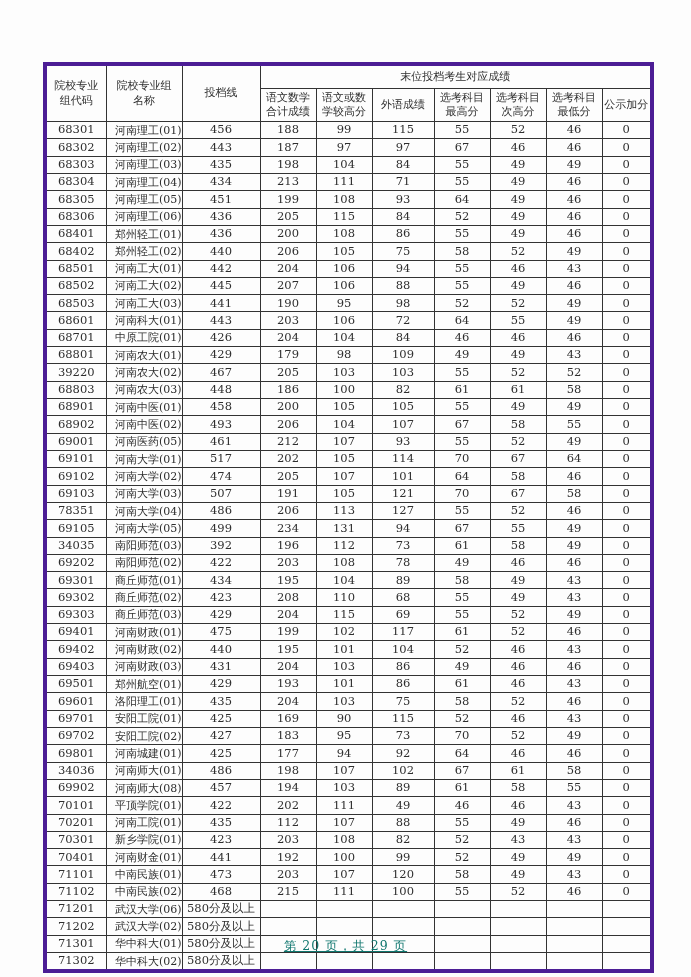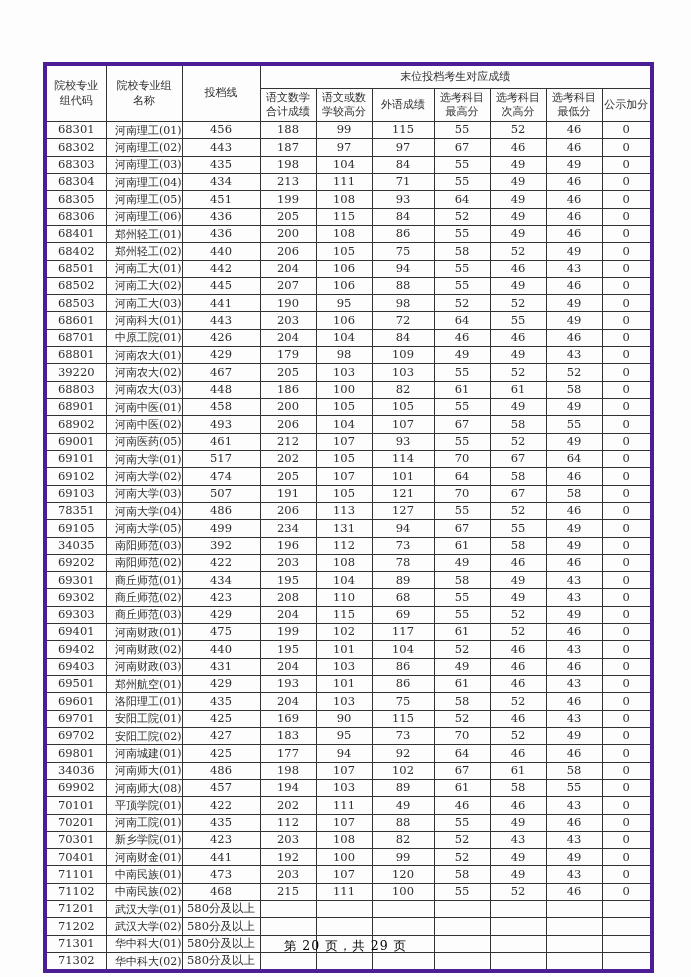--- a/index.html
+++ b/index.html
@@ -44,21 +44,22 @@
   }
   .score-table tbody td.name-cell { font-size: 11px; text-align: right; }
   .footer {
     position: absolute;
     top: 938px;
     left: 0;
     width: 100%;
     text-align: center;
     font-size: 12.5px;
     letter-spacing: 1px;
-    color: #000000;
+    color: #0f766e;
+    text-decoration: underline;
   }
 </style>
 </head>
 <body>
 
 <div class="page">
   <table class="score-table">
     <colgroup>
       <col style="width:61px">
       <col style="width:76px">
@@ -631,21 +632,21 @@
           <td>215</td>
           <td>111</td>
           <td>100</td>
           <td>55</td>
           <td>52</td>
           <td>46</td>
           <td>0</td>
         </tr>
         <tr>
           <td>71201</td>
-          <td class="name-cell">武汉大学(01)</td>
+          <td class="name-cell">武汉大学(06)</td>
           <td>580分及以上</td>
           <td></td>
           <td></td>
           <td></td>
           <td></td>
           <td></td>
           <td></td>
           <td></td>
         </tr>
         <tr>

